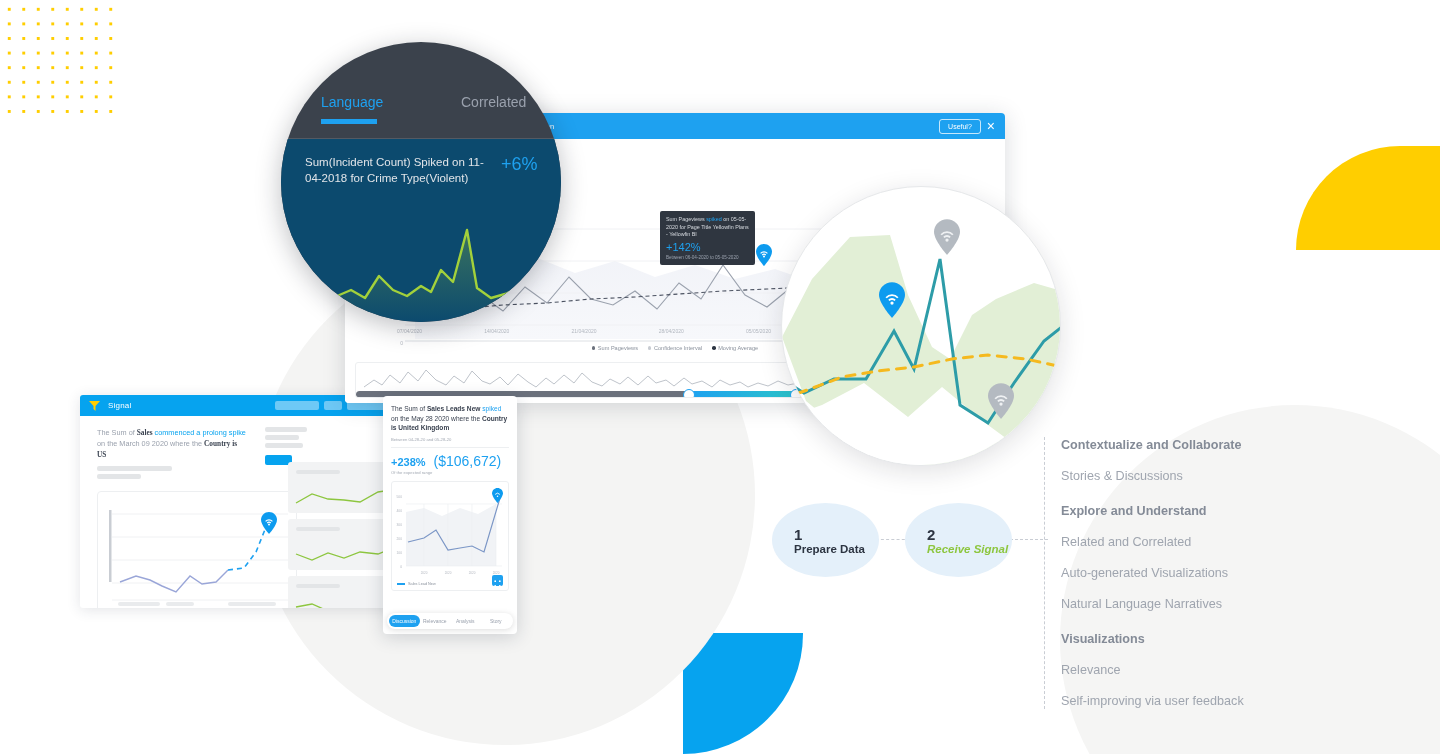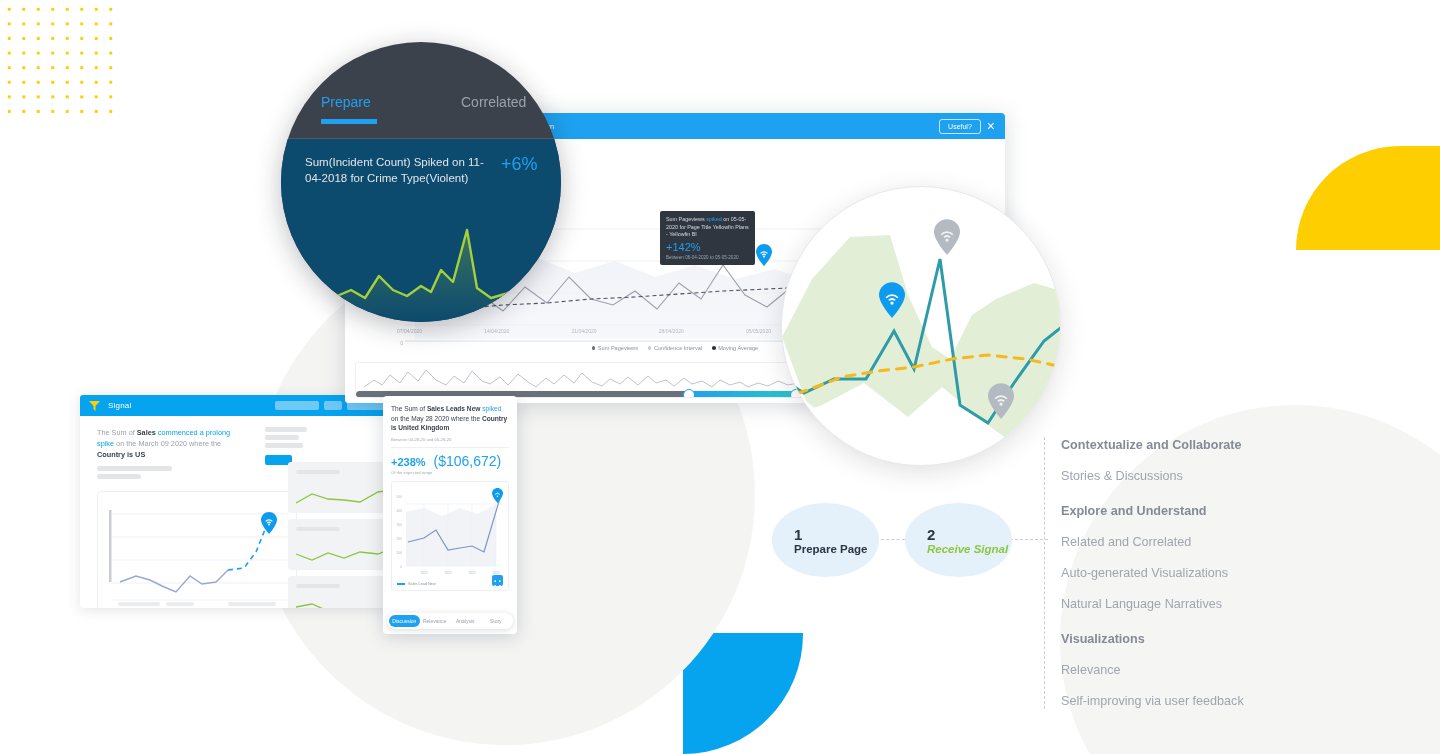--- a/index.html
+++ b/index.html
@@ -50,21 +50,21 @@
     padding:0 8px; gap:7px;
   }
   .sig-logo{ width:13px;height:13px; position:relative;}
   .sig-logo svg{display:block;}
   .sig-title{ color:#fff; font-size:8px; letter-spacing:.2px;}
   .sig-top-right{ margin-left:auto; display:flex; align-items:center; gap:5px;}
   .sk{ background:rgba(255,255,255,.42); border-radius:2px;}
   .sk-d{ background:#E3E5E7; border-radius:2px;}
   .signal-body{ padding:11px 0 0 17px; position:relative; }
   .sig-narr{ font-size:7.3px; line-height:11px; color:#9aa1ad; width:150px;}
-  .sig-narr b{ color:#3a4250; font-weight:bold;}
+  .sig-narr b{ color:#3a4250; font-weight:bold;font-family:Liberation Serif, serif;}
   .sig-narr .lnk{ color:#06A3EF;}
   .sig-chart-card{
     margin-top:12px; width:200px; height:124px; background:#fff;
     border:1px solid #EDEFF1; border-radius:4px; position:relative;
   }
   .sig-right-col{
     position:absolute; left:208px; top:11px; width:120px;
   }
   .mini-card{
     width:118px;height:51px;background:#F2F3F4;border-radius:3px;
@@ -519,21 +519,21 @@
     <div class="mc-tabs">
       <span class="tb act">Discussion</span>
       <span class="tb">Relevance</span>
       <span class="tb">Analysis</span>
       <span class="tb">Story</span>
     </div>
   </div>
 
   <div class="mag-dark">
     <div class="tabs">
-      <span class="tab rel">Prepare</span>
+      <span class="tab rel">Language</span>
       <span class="tab cor">Correlated</span>
       <span class="tabline"></span>
     </div>
     <div class="hair" style="top:96px"></div>
     <div class="panel" style="top:97px">
       <div class="msg">Sum(Incident Count) Spiked on 11-04-2018 for Crime Type(Violent)</div>
       <div class="pct">+6%</div>
       <svg width="280" height="110" viewBox="0 0 280 110" style="position:absolute;left:0;bottom:42px">
         <defs>
           <linearGradient id="gfill" x1="0" y1="0" x2="0" y2="1">
@@ -584,21 +584,21 @@
         <circle cx="8" cy="12.9" r="1" fill="#EFF1F3"></circle>
       </svg>
     </span>
   </div>
 
   <div class="dashline" style="left:860px;top:539px;width:50px"></div>
   <div class="dashline" style="left:1000px;top:539px;width:48px"></div>
 
   <div class="step s1" style="left:772px;top:503px">
     <span class="num">1</span>
-    <span class="lbl">Prepare Page</span>
+    <span class="lbl">Prepare Data</span>
   </div>
   <div class="step s2" style="left:905px;top:503px">
     <span class="num">2</span>
     <span class="lbl">Receive Signal</span>
   </div>
 
   <div class="copy-panel">
     <span class="vline"></span>
     <div class="inner">
       <div class="cp-h">Contextualize and Collaborate</div>

